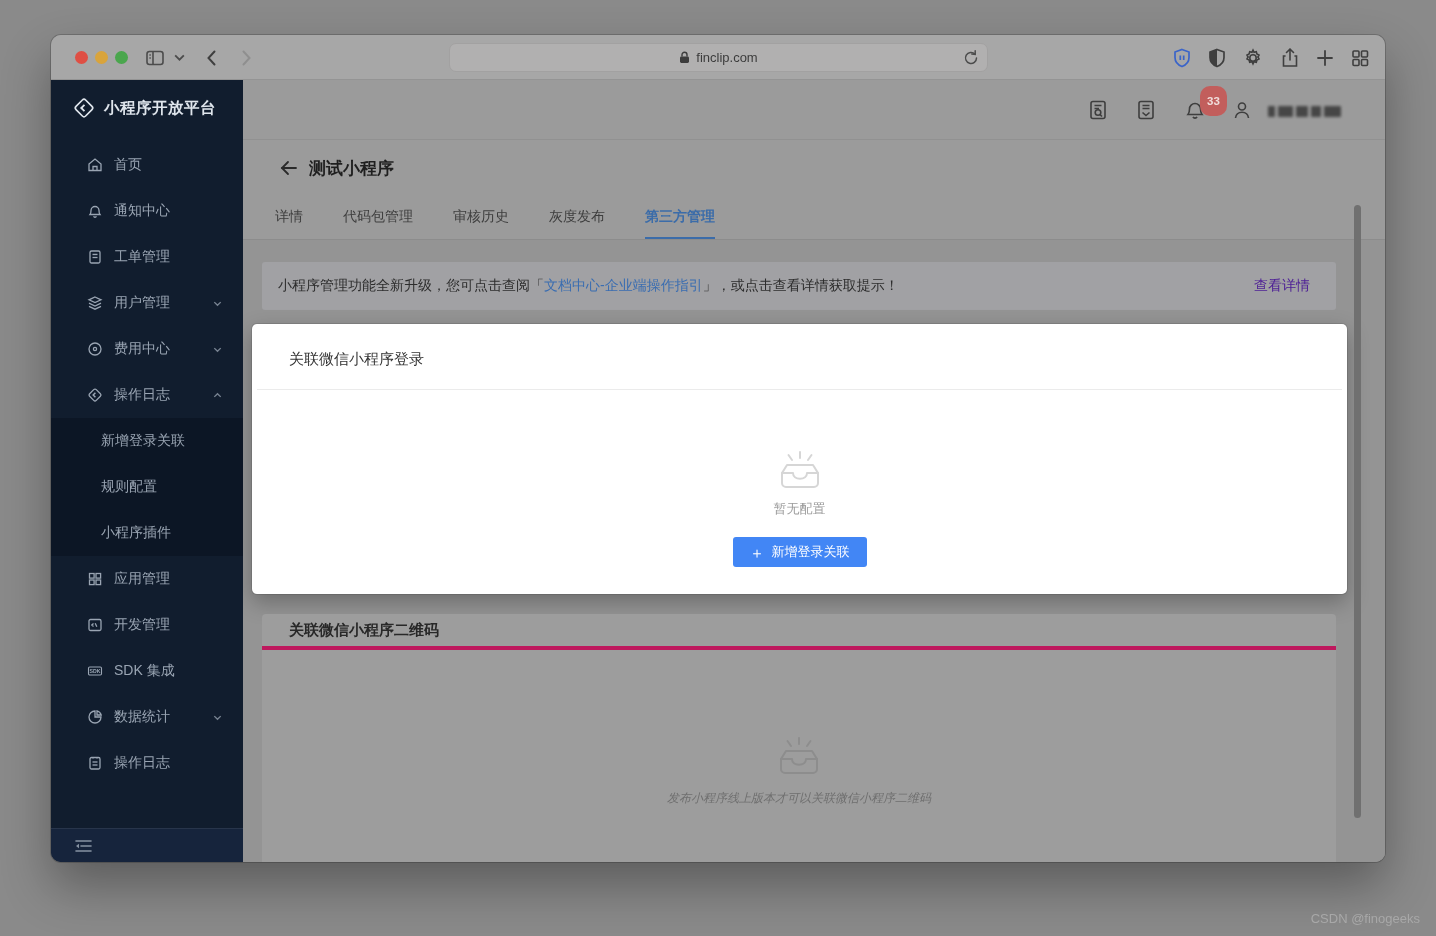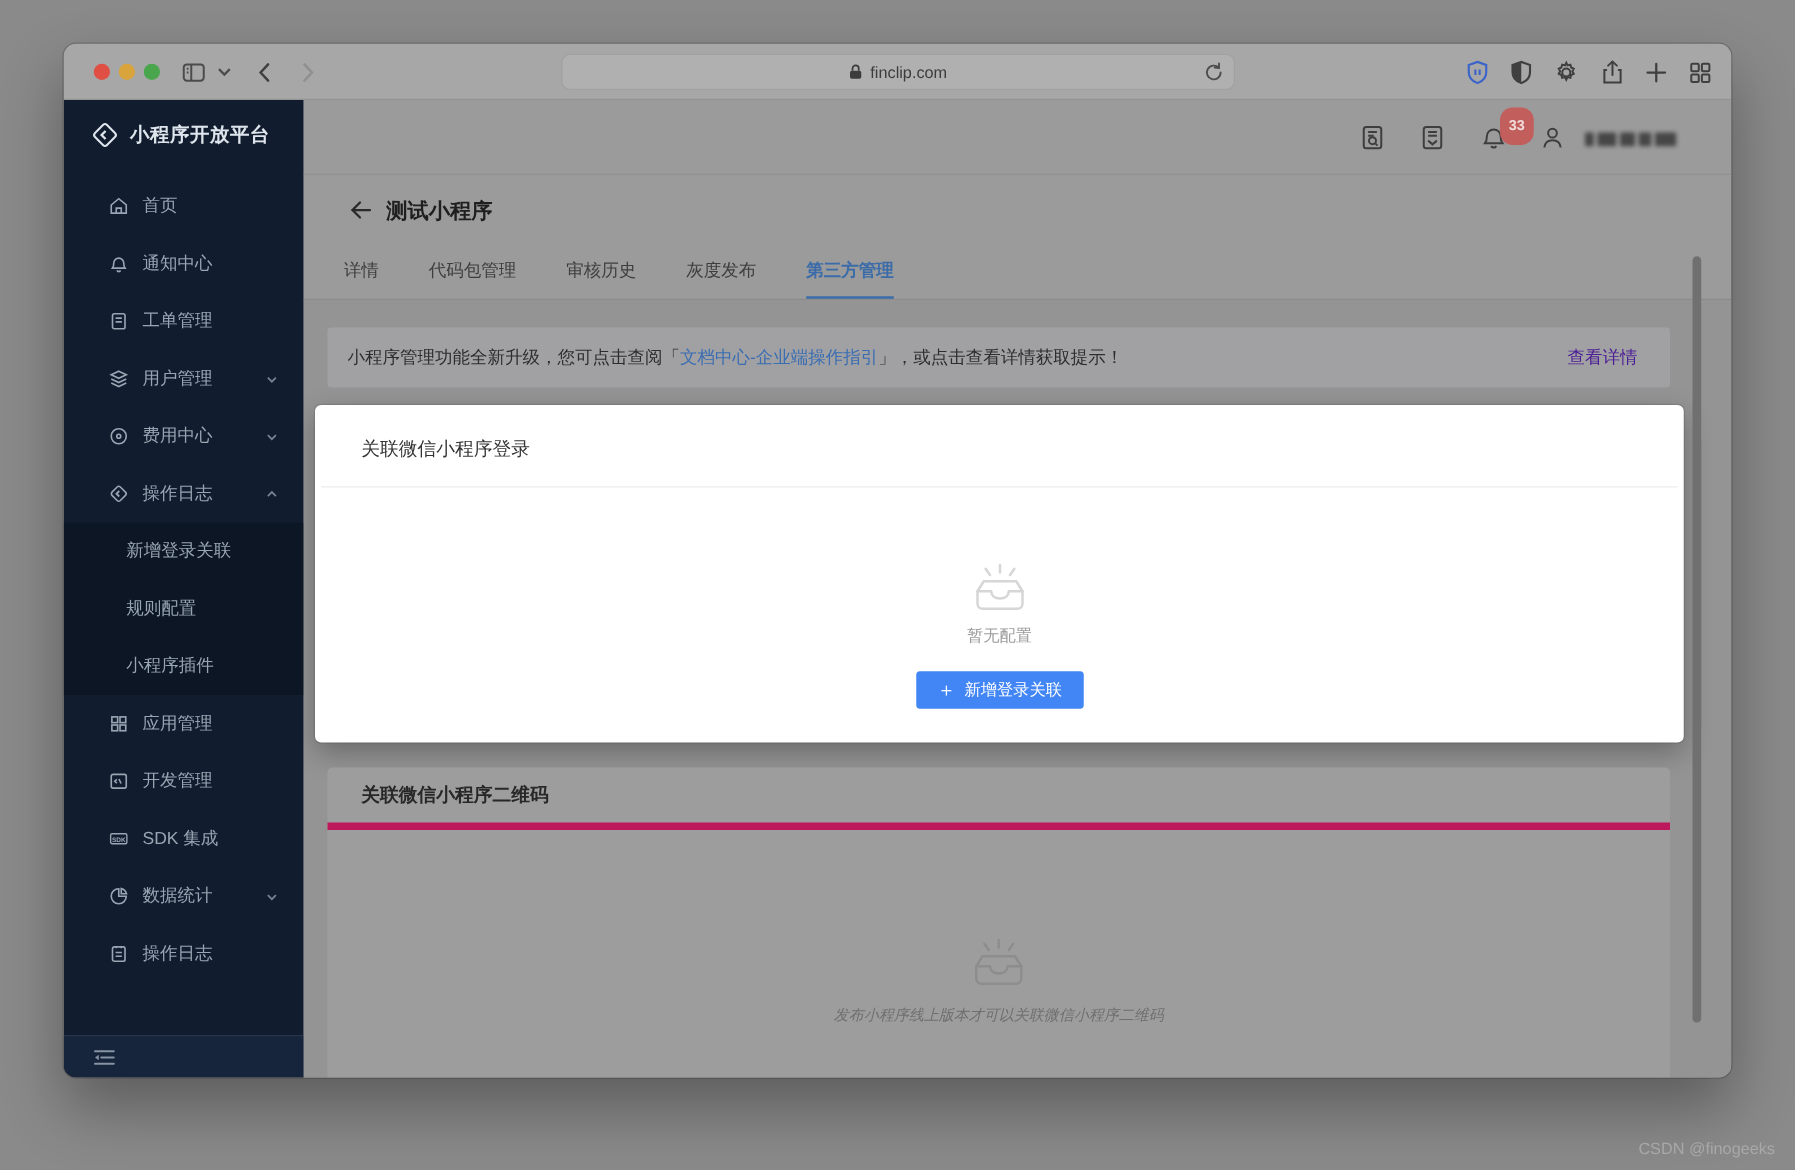--- a/index.html
+++ b/index.html
@@ -85,22 +85,22 @@
   .empty-ic { width:48px; height:42px; color:#d6d6d6; }
   .empty-txt { margin-top:8px; font-size:13px; color:#9b9b9b; }
   .add-btn { margin-top:19px; height:30px; padding:0 17px; background:#4286f5; border:none; border-radius:3px;
              color:#ffffff; font-size:13px; display:flex; align-items:center; gap:7px; cursor:pointer;
              font-family:inherit; }
   .add-btn .plus { font-size:15px; line-height:1; font-weight:normal; }
 
   
   .card2 { position:absolute; left:19px; top:374px; width:1074px; height:280px; background:#9d9d9d;
            border-radius:4px; }
-  .card2 .card-hd2 { height:50px; display:flex; align-items:center; padding-left:27px;
-                     border-bottom:6px solid #be185d; font-size:15px; font-weight:bold; color:#282828; }
+  .card2 .card-hd2 { height:36px; display:flex; align-items:center; padding-left:27px;
+                     border-bottom:4px solid #be185d; font-size:15px; font-weight:bold; color:#282828; }
   .card2 .card-bd2 { display:flex; flex-direction:column; align-items:center; padding-top:86px; }
   .card2 .empty-ic { color:#8d8d8d; }
   .card2 .empty-txt2 { margin-top:12px; font-size:12px; color:#6f6f6f;font-style:italic; }
 
   
   .scrollbar { position:absolute; left:1303px; top:170px; width:7px; height:613px;
                background:#707070; border-radius:4px; }
 
   .watermark { position:absolute; right:16px; bottom:10px; font-size:13px; color:#a8a8a8; }
 

